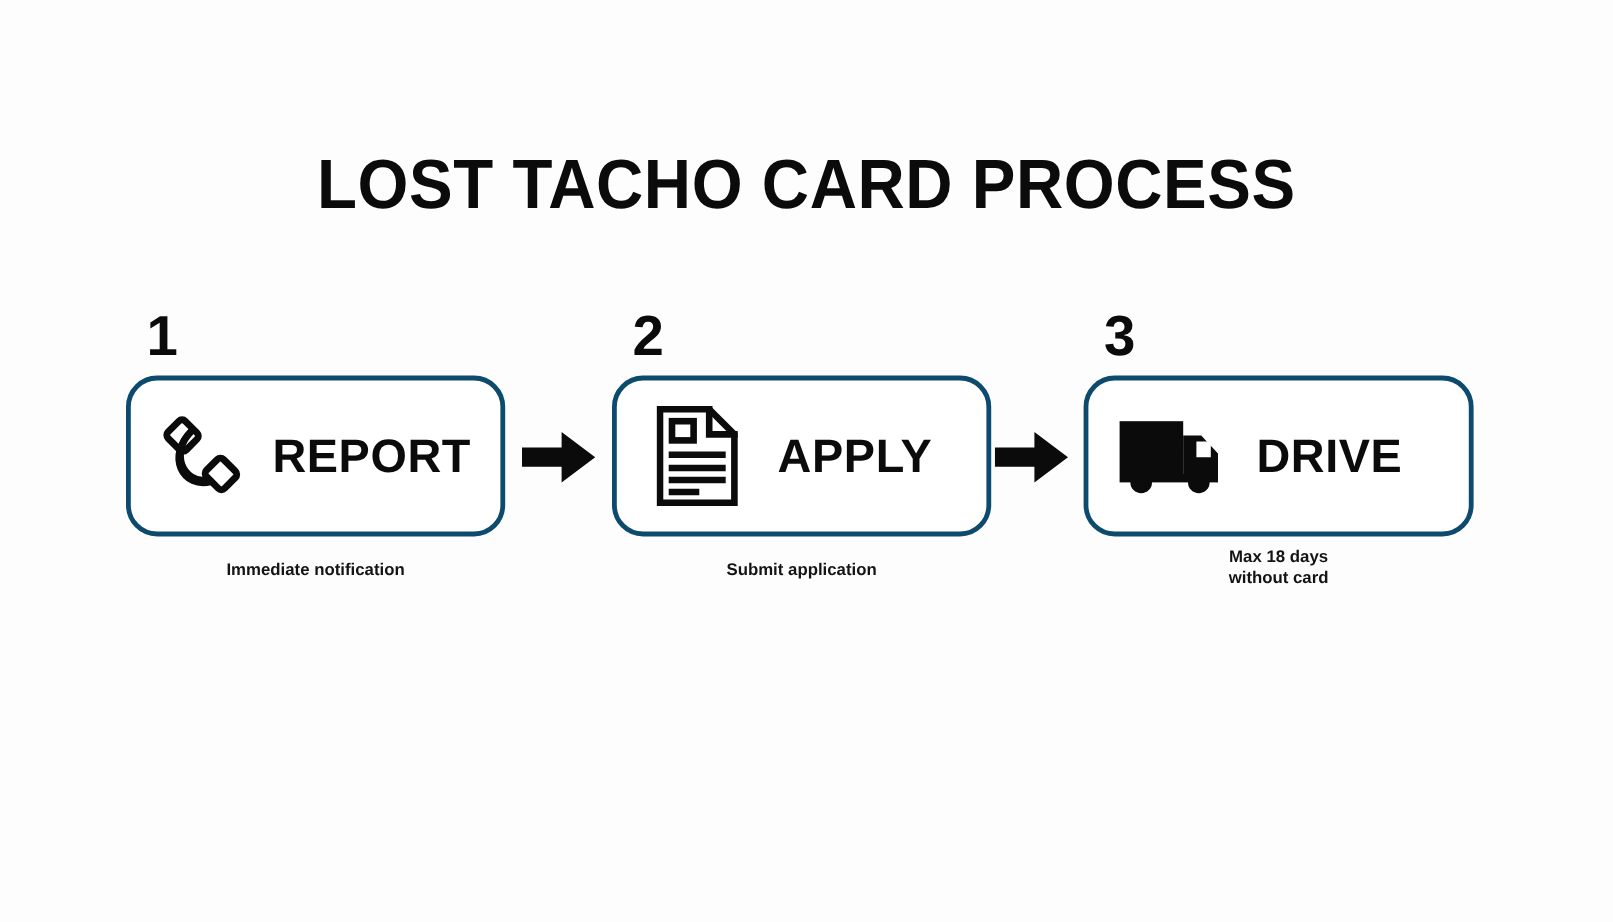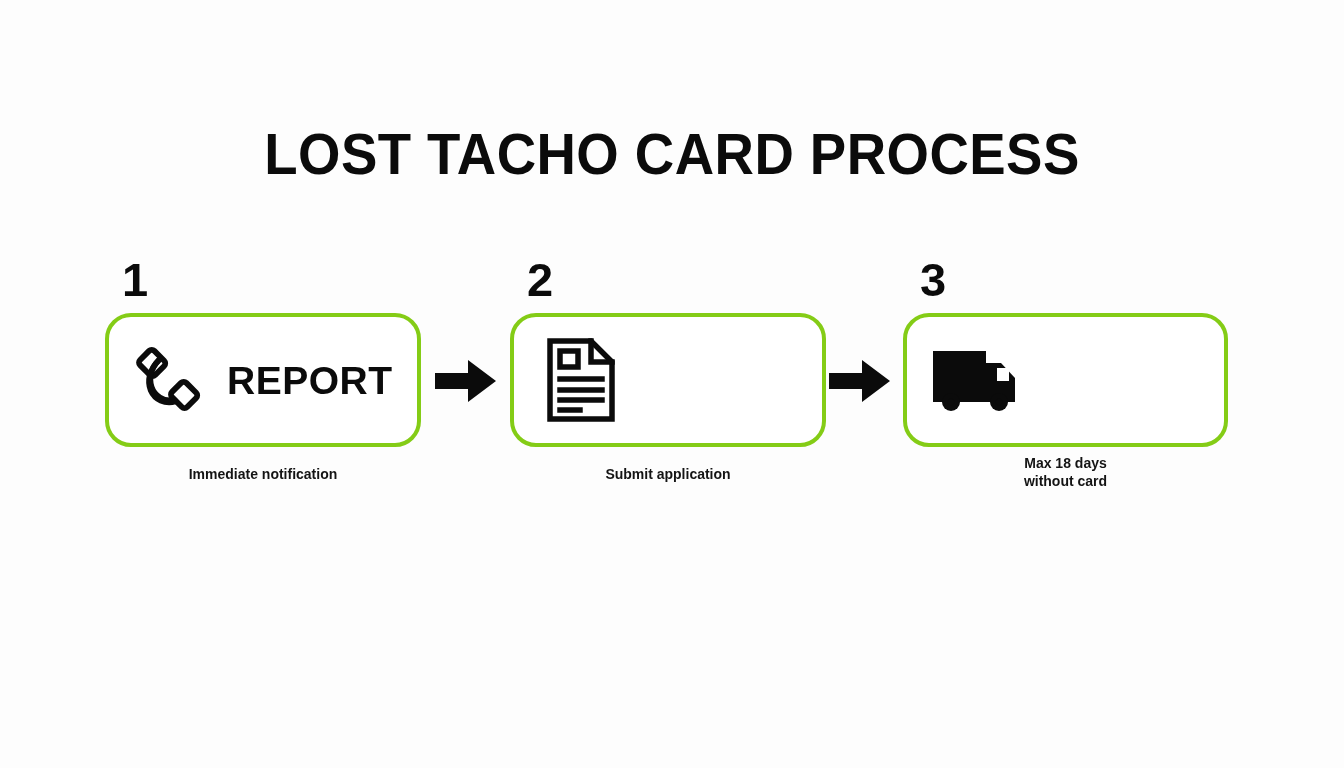--- a/index.html
+++ b/index.html
@@ -67,21 +67,21 @@
     color: #0b0b0b;
   }
 
   .step-box {
     position: absolute;
     left: 0;
     top: 51px;
     width: 316px;
     height: 134px;
     box-sizing: border-box;
-    border: 4px solid #84cc16;
+    border: 4px solid #0c4a6e;
     border-radius: 26px;
     background: #ffffff;
     display: flex;
     align-items: center;
     justify-content: flex-start;
   }
   .step-3 .step-box { width: 325px; }
 
   .step-icon {
     flex: 0 0 auto;
@@ -177,20 +177,21 @@
           <svg class="icon-svg" width="68" height="84" viewBox="0 0 68 84" fill="none" stroke="#0b0b0b" stroke-width="5.5" stroke-linecap="square" stroke-linejoin="miter">
             <path d="M3 3 L44 3 L65 24 L65 81 L3 81 Z"></path>
             <path d="M44 3 L44 24 L65 24"></path>
             <rect x="13" y="13" width="18" height="16"></rect>
             <path d="M13 41 L55 41"></path>
             <path d="M13 52 L55 52"></path>
             <path d="M13 62 L55 62"></path>
             <path d="M13 72 L33 72"></path>
           </svg>
         </div>
+        <div class="step-label">APPLY</div>
       </div>
 
       <div class="step-caption">Submit application</div>
     </div>
 
     <div class="arrow arrow-2">
       <svg class="icon-svg" width="62" height="46" viewBox="0 0 62 46">
         <path d="M0 15 L33 15 L33 2 L61 23 L33 44 L33 31 L0 31 Z" fill="#0b0b0b"></path>
       </svg>
     </div>
@@ -204,20 +205,21 @@
             <rect x="2" y="6" width="53" height="44"></rect>
             <path d="M55 18 L70 18 L84 33 L84 50 L55 50 Z"></path>
             <rect x="2" y="50" width="82" height="7"></rect>
             <path d="M66 23 L78 23 L78 36 L66 36 Z" fill="#ffffff"></path>
             <circle cx="20" cy="57" r="9"></circle>
             <circle cx="68" cy="57" r="9"></circle>
             <circle cx="20" cy="57" r="3.2" fill="#0b0b0b"></circle>
             <circle cx="68" cy="57" r="3.2" fill="#0b0b0b"></circle>
           </svg>
         </div>
+        <div class="step-label">DRIVE</div>
       </div>
 
       <div class="step-caption">Max 18 days
 without card</div>
     </div>
 
   </div>
 </div>
 
 </body></html>

